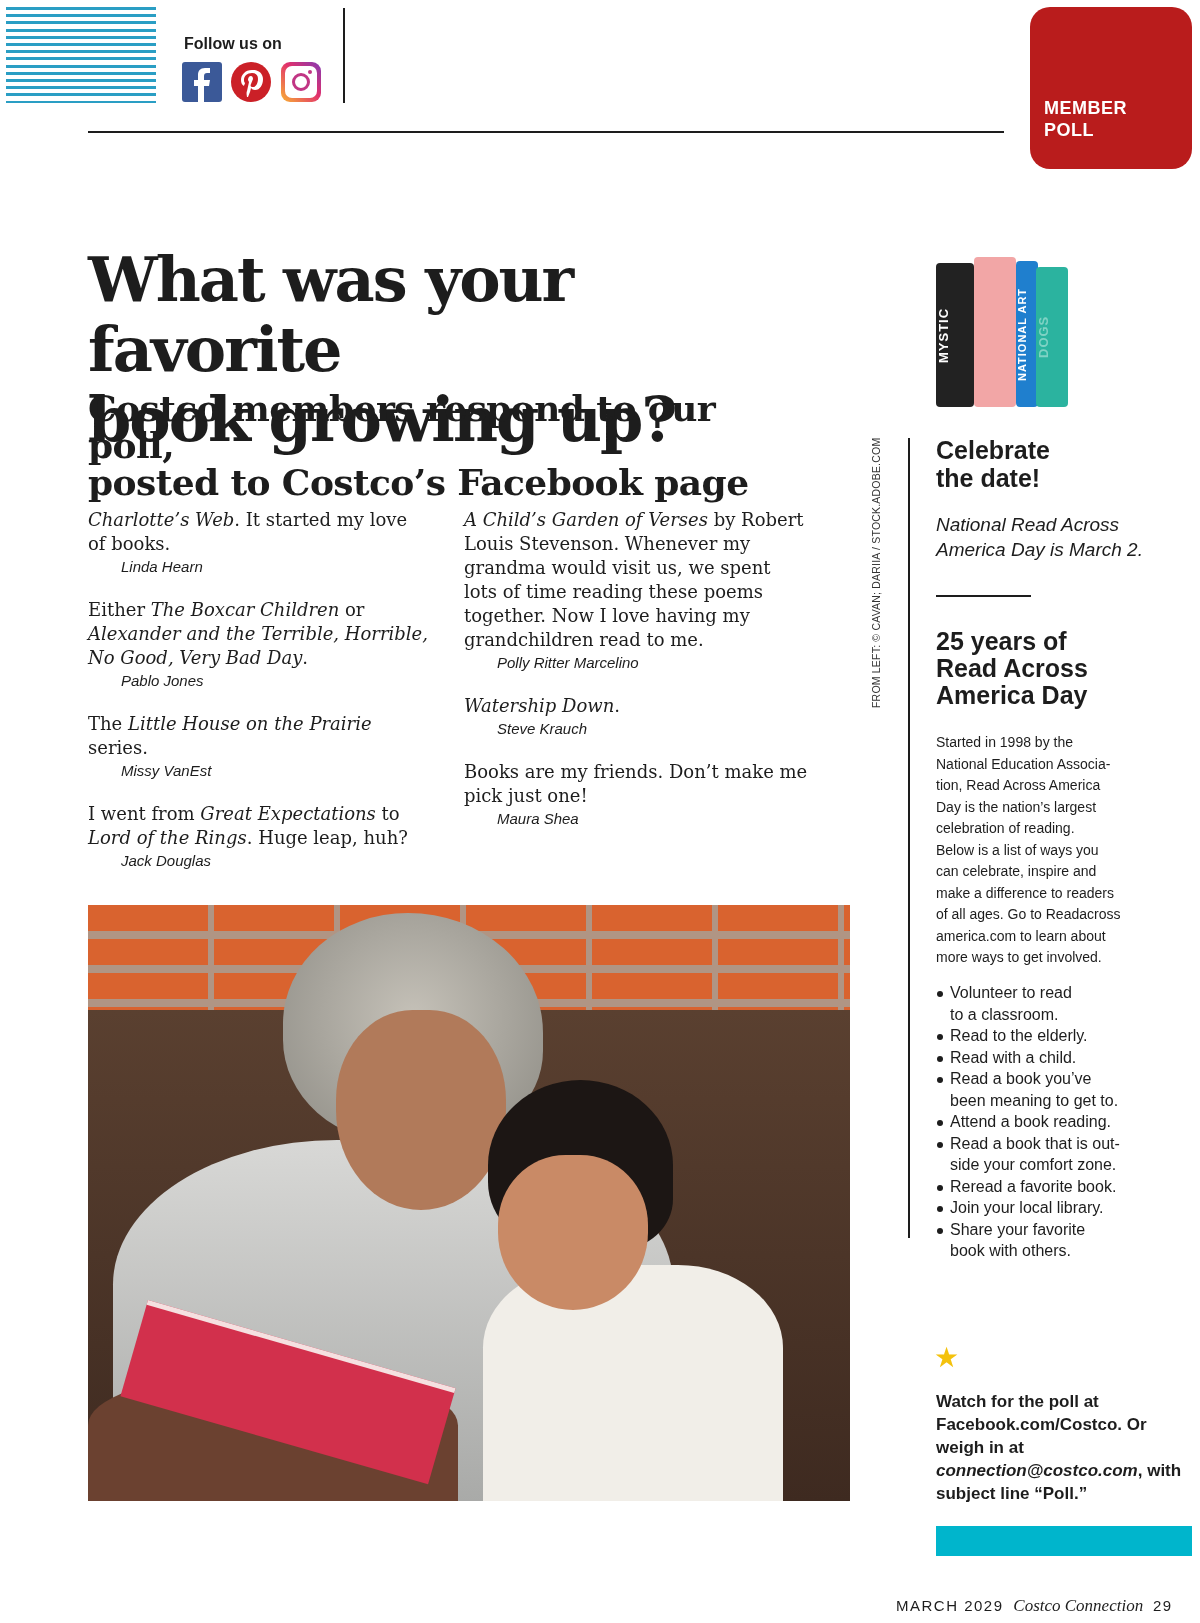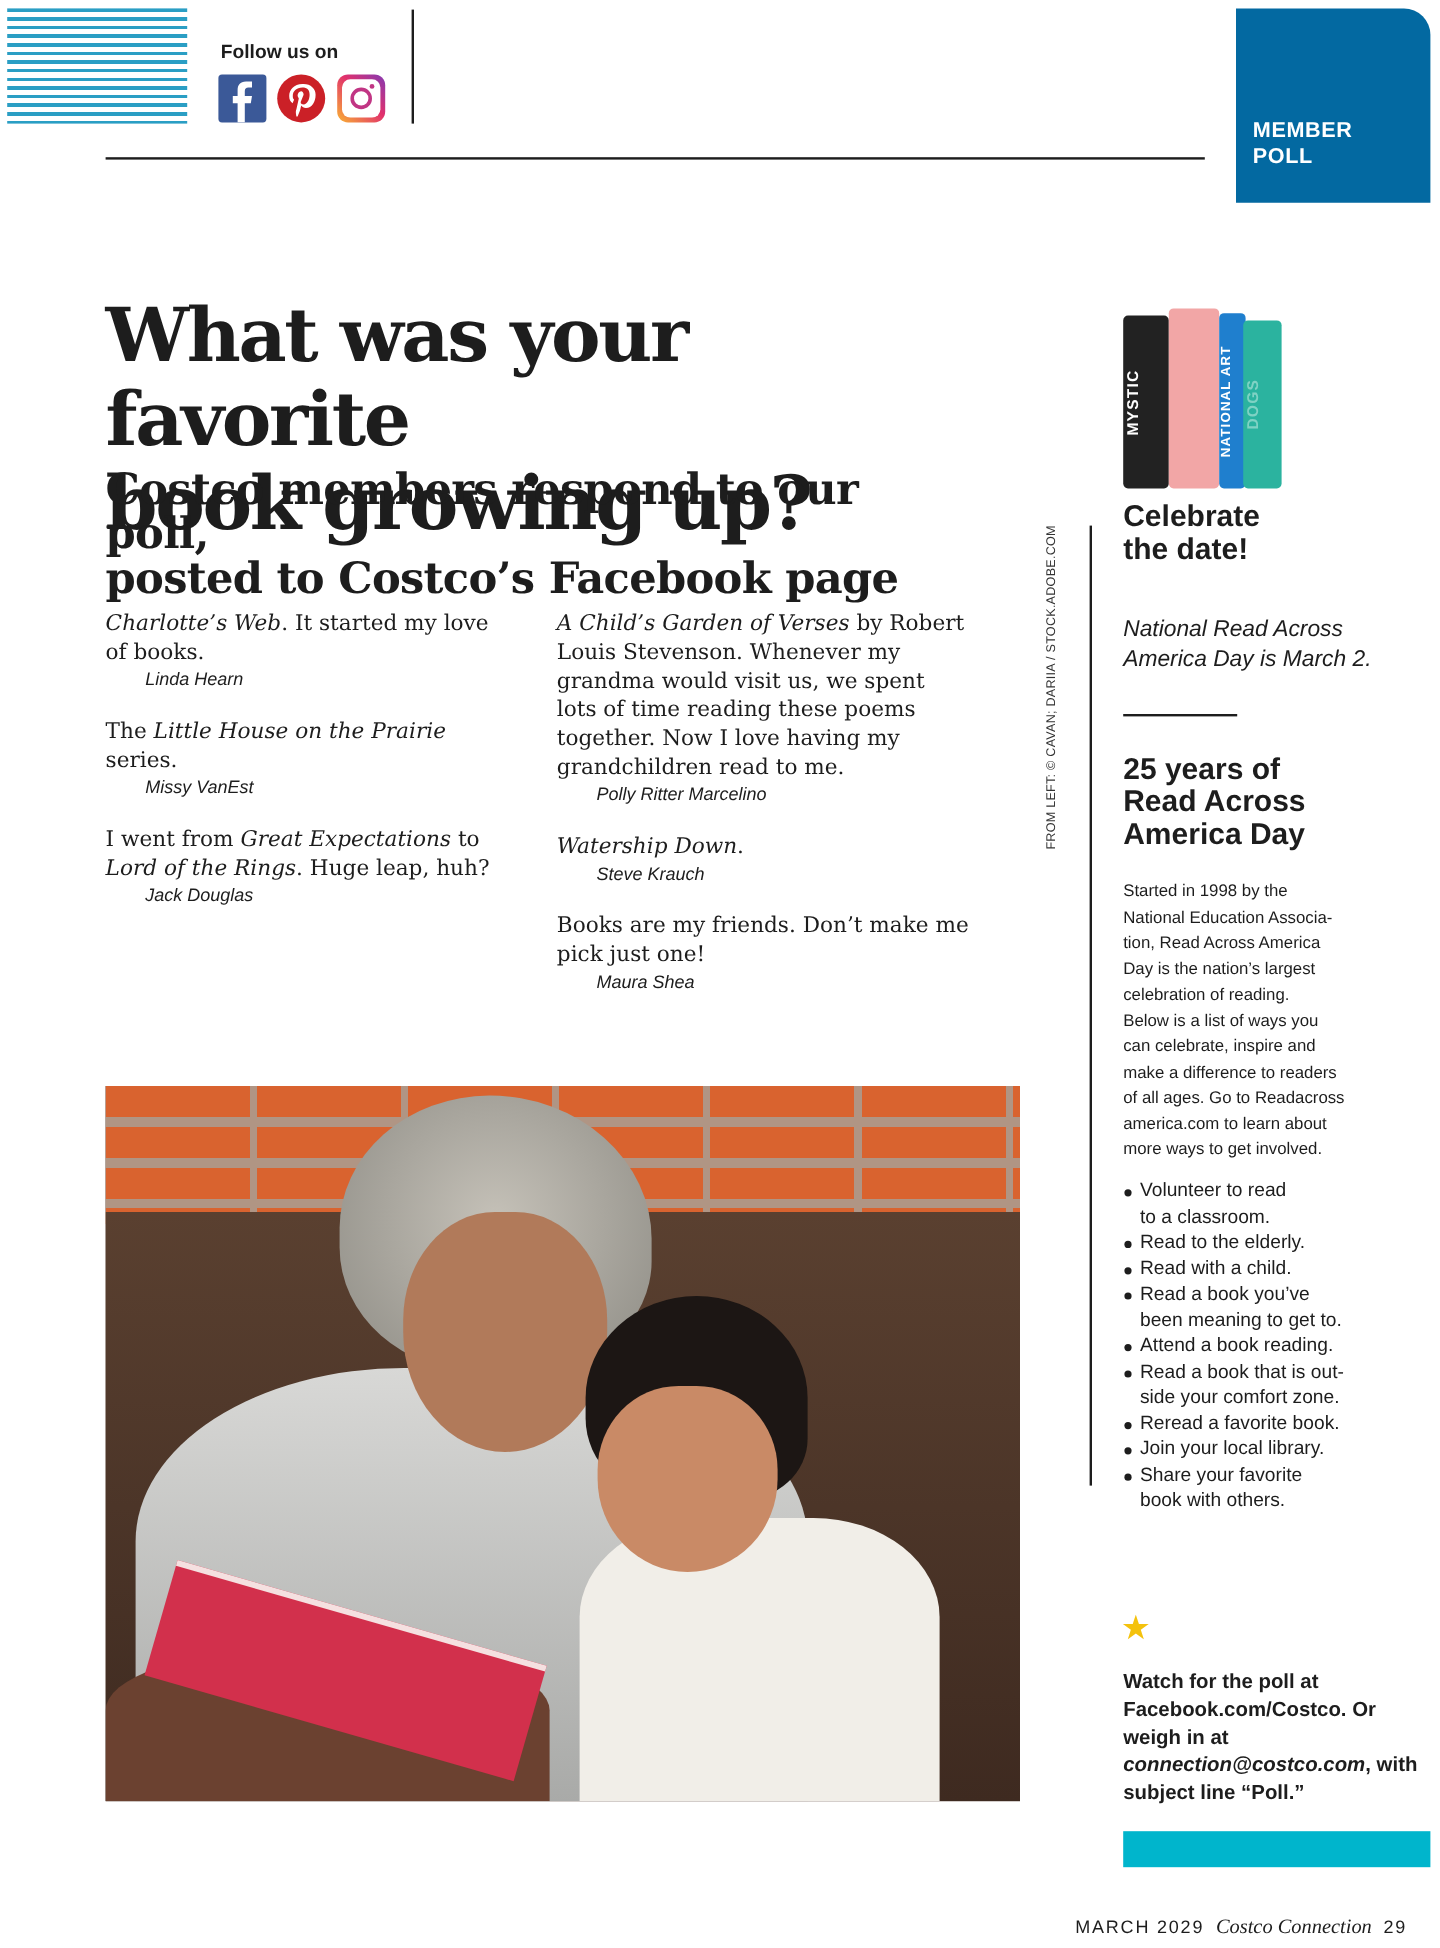--- a/index.html
+++ b/index.html
@@ -14,21 +14,21 @@
     .follow-label { left: 184px; top: 35px; font-size: 16px; font-weight: bold; }
     .social { top: 62px; width: 40px; height: 40px; }
     .fb { left: 182px; background: #3b5998; border-radius: 3px; }
     .pin { left: 231px; background: #cb2027; border-radius: 50%; }
     .ig { left: 281px; border-radius: 9px; background: linear-gradient(45deg, #f9b234 0%, #e1306c 55%, #833ab4 100%); }
     .ig::before { content: ""; position: absolute; left: 4px; top: 4px; right: 4px; bottom: 4px; background: #fff; border-radius: 7px; }
     .ig .ring { position: absolute; left: 11px; top: 11px; width: 12px; height: 12px; border: 3px solid #c13584; border-radius: 50%; }
     .ig .dot { position: absolute; right: 9px; top: 8px; width: 4px; height: 4px; background: #c13584; border-radius: 50%; }
     .vrule { left: 343px; top: 8px; width: 2px; height: 95px; background: #1d1d1d; }
     .hrule { left: 88px; top: 131px; width: 916px; height: 2px; background: #1d1d1d; }
-    .poll-tab { left: 1030px; top: 7px; width: 162px; height: 162px; background: #0369a1; border-top-right-radius: 22px; }
+    .poll-tab { left: 1030px; top: 7px; width: 162px; height: 162px; background: #b91c1c; border-top-right-radius: 22px; border-radius: 20px; }
     .poll-tab span { position: absolute; left: 14px; bottom: 28px; color: #fff; font-size: 18px; font-weight: bold; line-height: 22px; letter-spacing: 0.5px; white-space: pre-line; }
 
     
     .headline { left: 88px; top: 245px; width: 740px; font-size: 62px; line-height: 70px; font-weight: bold; letter-spacing: -2px; white-space: pre-line; }
     .subhead { left: 88px; top: 390px; width: 700px; font-size: 36px; line-height: 37px; font-weight: bold; letter-spacing: -0.6px; white-space: pre-line; }
 
     
     .col { top: 508px; width: 340px; }
     .col1 { left: 88px; }
     .col2 { left: 464px; width: 345px; }
@@ -56,21 +56,21 @@
 
     
     .credit { left: 870px; top: 708px; width: 290px; height: 14px; transform: rotate(-90deg); transform-origin: left top; font-size: 10.5px; color: #333; letter-spacing: 0.2px; white-space: nowrap; }
     .side-rule { left: 908px; top: 438px; width: 2px; height: 800px; background: #1d1d1d; }
     .books-art { left: 936px; top: 257px; width: 136px; height: 150px; }
     .book-spine { position: absolute; top: 0; bottom: 0; border-radius: 4px; color: #fff; font-size: 13px; font-weight: bold; writing-mode: vertical-rl; transform: rotate(180deg); text-align: center; letter-spacing: 1px; }
     .sp1 { left: 0; top: 6px; width: 38px; background: #222; }
     .sp2 { left: 38px; top: 0; width: 42px; background: #f2a6a6; color: #222; }
     .sp3 { left: 80px; top: 4px; width: 22px; background: #1f7fce; font-size: 11px; }
     .sp4 { left: 100px; top: 10px; width: 32px; background: #2bb39f; color: #7fd2c4; }
-    .side-h1 { left: 936px; top: 416px; font-size: 25px; line-height: 28px; font-weight: bold; white-space: pre-line; }
+    .side-h1 { left: 936px; top: 436px; font-size: 25px; line-height: 28px; font-weight: bold; white-space: pre-line; }
     .side-p1 { left: 936px; top: 512px; width: 250px; font-size: 19px; line-height: 25px; white-space: pre-line; font-style: italic; }
     .side-short-rule { left: 936px; top: 595px; width: 95px; height: 2px; background: #1d1d1d; }
     .side-h2 { left: 936px; top: 628px; font-size: 25px; line-height: 27px; font-weight: bold; white-space: pre-line; }
     .side-p2 { left: 936px; top: 732px; width: 255px; font-size: 14px; line-height: 21.5px; white-space: pre-line; }
     .side-list { left: 936px; top: 982px; width: 260px; margin: 0; padding: 0; list-style: none; font-size: 16px; line-height: 21.5px; }
     .side-list li { position: relative; padding-left: 14px; white-space: pre-line; }
     .side-list li::before { content: ""; position: absolute; left: 1px; top: 9px; width: 6px; height: 6px; border-radius: 50%; background: #1d1d1d; }
     .star { left: 934px; top: 1344px; font-size: 28px; color: #f4c20d; line-height: 28px; }
     .cta { left: 936px; top: 1390px; width: 260px; font-size: 17px; line-height: 23px; font-weight: bold; }
     .cta i { font-style: italic; }
@@ -109,20 +109,24 @@
 
 <h1 class="abs headline serif" style="margin:0">What was your favorite
 book growing up?</h1>
 <h2 class="abs subhead serif" style="margin:0">Costco members respond to our poll,
 posted to Costco’s Facebook page</h2>
 
 <div class="abs col col1">
   <div class="resp">
     <div class="quote serif"><i>Charlotte’s Web</i><span>. It started my love of books.</span></div>
     <div class="name">Linda Hearn</div>
+  </div>
+  <div class="resp">
+    <div class="quote serif"><span>Either </span><i>The Boxcar Children</i><span> or </span><i>Alexander and the Terrible, Horrible, No Good, Very Bad Day</i><span>.</span></div>
+    <div class="name">Pablo Jones</div>
   </div>
   <div class="resp">
     <div class="quote serif"><span>The </span><i>Little House on the Prairie</i><span> series.</span></div>
     <div class="name">Missy VanEst</div>
   </div>
   <div class="resp">
     <div class="quote serif"><span>I went from </span><i>Great Expectations</i><span> to </span><i>Lord of the Rings</i><span>. Huge leap, huh?</span></div>
     <div class="name">Jack Douglas</div>
   </div>
 </div>

